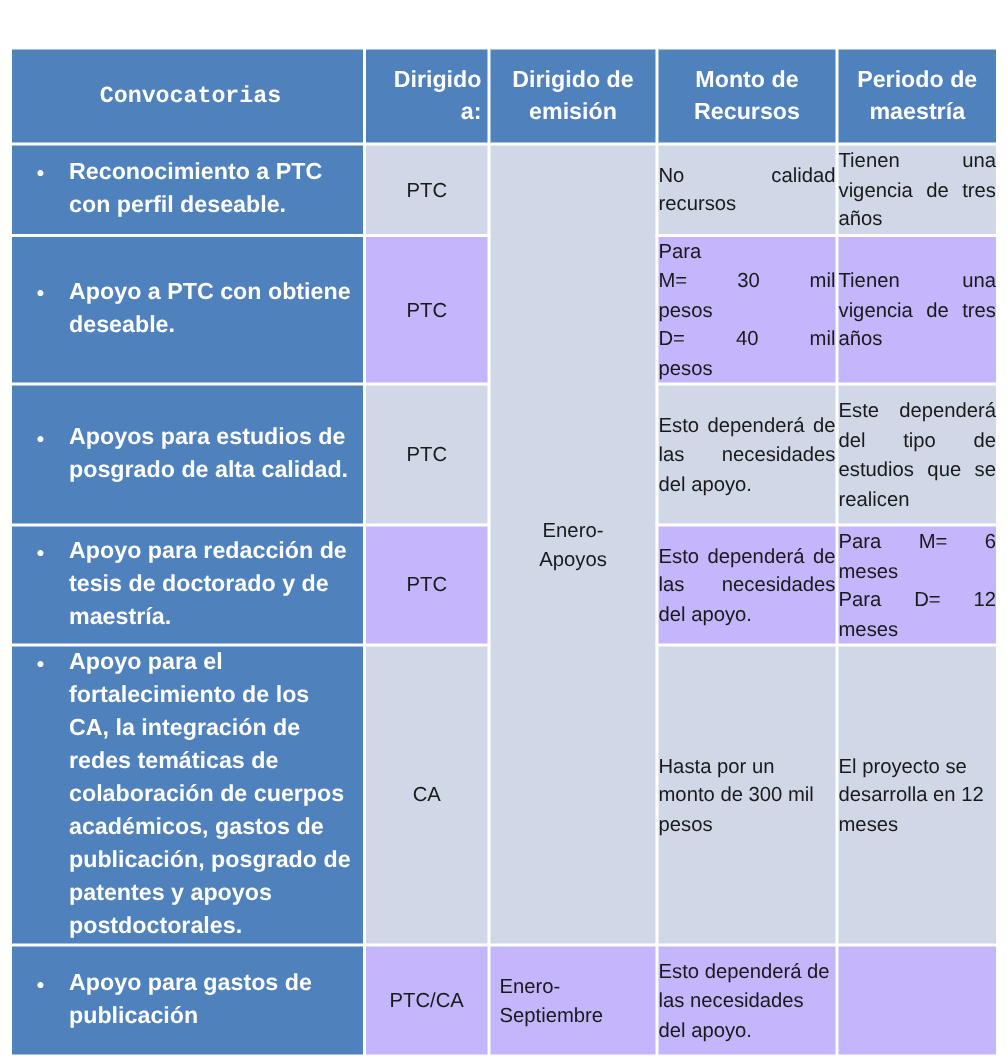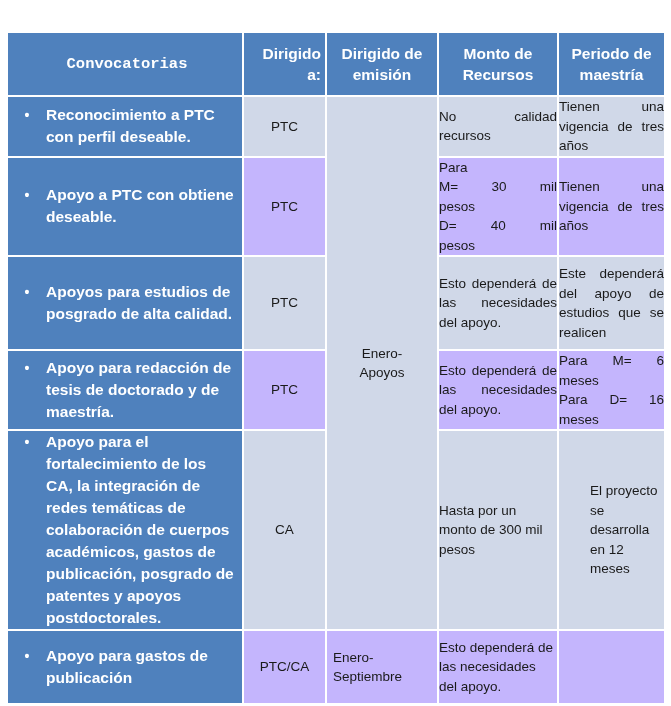--- a/index.html
+++ b/index.html
@@ -164,21 +164,21 @@
 
     <tr class="r3 odd">
       <td class="name">
         <div class="inner">
           <span class="bullet">•</span>
           <span class="txt">Apoyos para estudios de posgrado de alta calidad.</span>
         </div>
       </td>
       <td class="cell dirigido">PTC</td>
       <td class="cell monto">Esto dependerá de las necesidades del apoyo.</td>
-      <td class="cell ejec">Este dependerá del apoyo de estudios que se realicen</td>
+      <td class="cell ejec">Este dependerá del tipo de estudios que se realicen</td>
     </tr>
 
     <tr class="r4 even">
       <td class="name">
         <div class="inner">
           <span class="bullet">•</span>
           <span class="txt">Apoyo para redacción de tesis de doctorado y de maestría.</span>
         </div>
       </td>
       <td class="cell dirigido">PTC</td>
@@ -186,36 +186,36 @@
       <td class="cell ejec">
         <span class="justify-line">
           <span>Para</span>
           <span>M=</span>
           <span>6</span>
         </span>
         <span class="line">meses</span>
         <span class="justify-line">
           <span>Para</span>
           <span>D=</span>
-          <span>16</span>
+          <span>12</span>
         </span>
         <span class="line">meses</span>
       </td>
     </tr>
 
     <tr class="r5 odd">
       <td class="name">
         <div class="inner">
           <span class="bullet">•</span>
           <span class="txt">Apoyo para el fortalecimiento de los CA, la integración de redes temáticas de colaboración de cuerpos académicos, gastos de publicación, posgrado de patentes y apoyos postdoctorales.</span>
         </div>
       </td>
       <td class="cell dirigido">CA</td>
       <td class="cell monto" style="text-align:left;">Hasta por un monto de 300 mil pesos</td>
-      <td class="cell ejec" style="text-align:left;padding-left:31px;">El proyecto se desarrolla en 12 meses</td>
+      <td class="cell ejec" style="text-align:left;">El proyecto se desarrolla en 12 meses</td>
     </tr>
 
     <tr class="r6 even">
       <td class="name">
         <div class="inner">
           <span class="bullet">•</span>
           <span class="txt">Apoyo para gastos de publicación</span>
         </div>
       </td>
       <td class="cell dirigido">PTC/CA</td>

